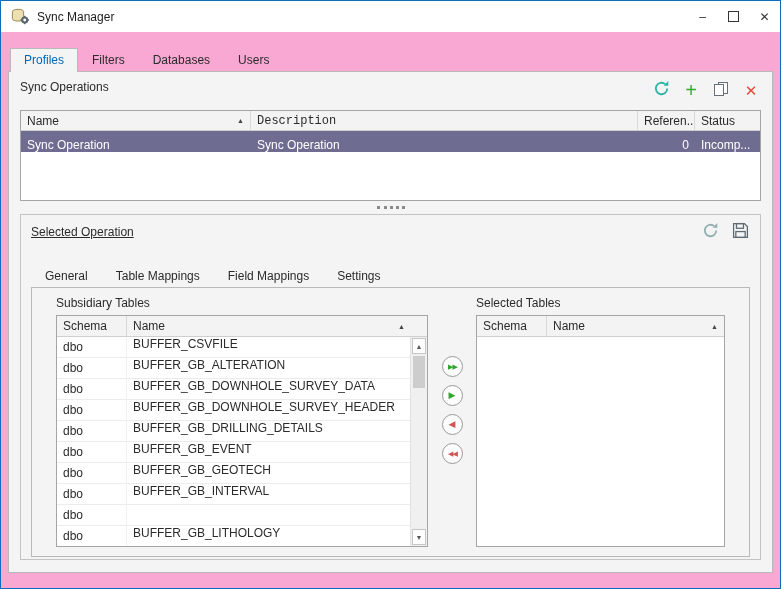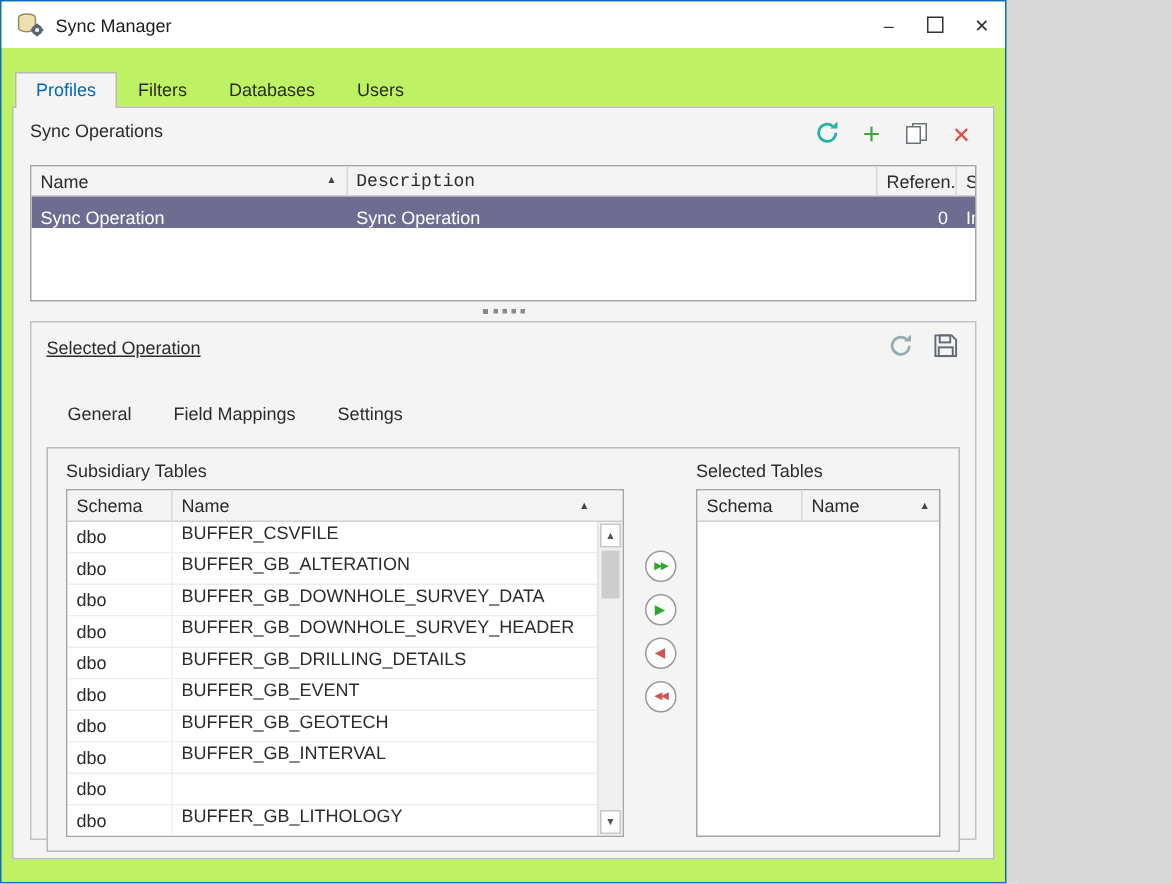--- a/index.html
+++ b/index.html
@@ -1,17 +1,17 @@
 <!DOCTYPE html>
 <html style="--window-border: #0f6cbd; --selection-bg: #6e6d91; --tab-active: #0067b8; --refresh-teal: #26b3a4; --refresh-gray: #93aeae; --add-green: #39a935; --delete-red: #e04b3a; --copy-gray: #69707a; --save-gray: #5f6a72; --move-green: #2fa52f; --move-red: #d05454;"><head>
 <meta charset="utf-8">
 <style>
   * { cursor: default; }
   html,body { margin:0; padding:0; background:#d8d8d8; font-family:"Liberation Sans", sans-serif; font-size:12px; color:#2b2b2b; }
-  .window { width:671px; height:589px; box-sizing:border-box; border:1px solid var(--window-border,#0f6cbd); background:#bef264; position:relative; overflow:hidden; }
+  .window { width:781px; height:589px; box-sizing:border-box; border:1px solid var(--window-border,#0f6cbd); background:#f9a8d4; position:relative; overflow:hidden; }
 
   
   .titlebar { height:31px; background:#ffffff; display:flex; align-items:center; padding-left:9px; }
   .app-icon { width:20px; height:17px; margin-right:7px; display:flex; align-items:center; }
   .win-title { font-size:12px; color:#1c1c1c; }
   .win-controls { margin-left:auto; display:flex; height:100%; }
   .win-btn { width:31px; height:100%; display:flex; align-items:center; justify-content:center; color:#333; font-size:12px; }
   .maxbox { width:9px; height:9px; border:1px solid #333; display:inline-block; }
 
   
@@ -52,21 +52,21 @@
 
   .splitter { height:13px; display:flex; align-items:center; justify-content:center; }
   .dots { width:28px; border-top:3px dotted #8a8a8a; height:0; }
 
   
   .group { border:1px solid #c3c3c3; background:#f4f4f4; box-sizing:border-box; height:346px; padding:4px 10px 10px 10px; }
   .group-header { display:flex; align-items:center; height:26px; }
   .group-title { flex:1;text-decoration:underline; }
   .subtabs { margin-top:18px; padding-left:0; }
 
-  .subpanel { border:1px solid #b9b9b9; background:#f4f4f4; box-sizing:border-box; height:270px; padding:8px 12px; position:relative; z-index:1;margin-top:11px; }
+  .subpanel { border:1px solid #b9b9b9; background:#f4f4f4; box-sizing:border-box; height:270px; padding:8px 24px; position:relative; z-index:1; }
   .lists { display:flex; gap:10px; }
   .list-block { display:flex; flex-direction:column; }
   .list-block.left { width:372px; }
   .list-block.right { flex:1; }
   .list-label { height:19px; }
   .list-table { border:1px solid #a5a5a5; background:#fff; height:232px; position:relative; overflow:hidden; box-sizing:border-box; }
   .lt-header { display:flex; height:21px; background:#f3f3f3; border-bottom:1px solid #cfcfcf; box-sizing:border-box; }
   .lh { padding:2px 6px; border-right:1px solid #d8d8d8; box-sizing:border-box; display:flex; align-items:center; overflow:hidden; white-space:nowrap; }
   .lh.c-schema { width:70px; }
   .lh.c-lname { flex:1; justify-content:space-between; border-right:none; }
@@ -211,20 +211,21 @@
             </span>
           </button>
         </div>
       </div>
 
       <div class="tabstrip subtabs">
 
           <div class="tab">General</div>
 
 
+          <div class="tab">Table Mappings</div>
 
           <div class="tab">Field Mappings</div>
 
           <div class="tab">Settings</div>
         </div>
 
       <div class="subpanel">
         <div class="lists">
 
           <div class="list-block left">

